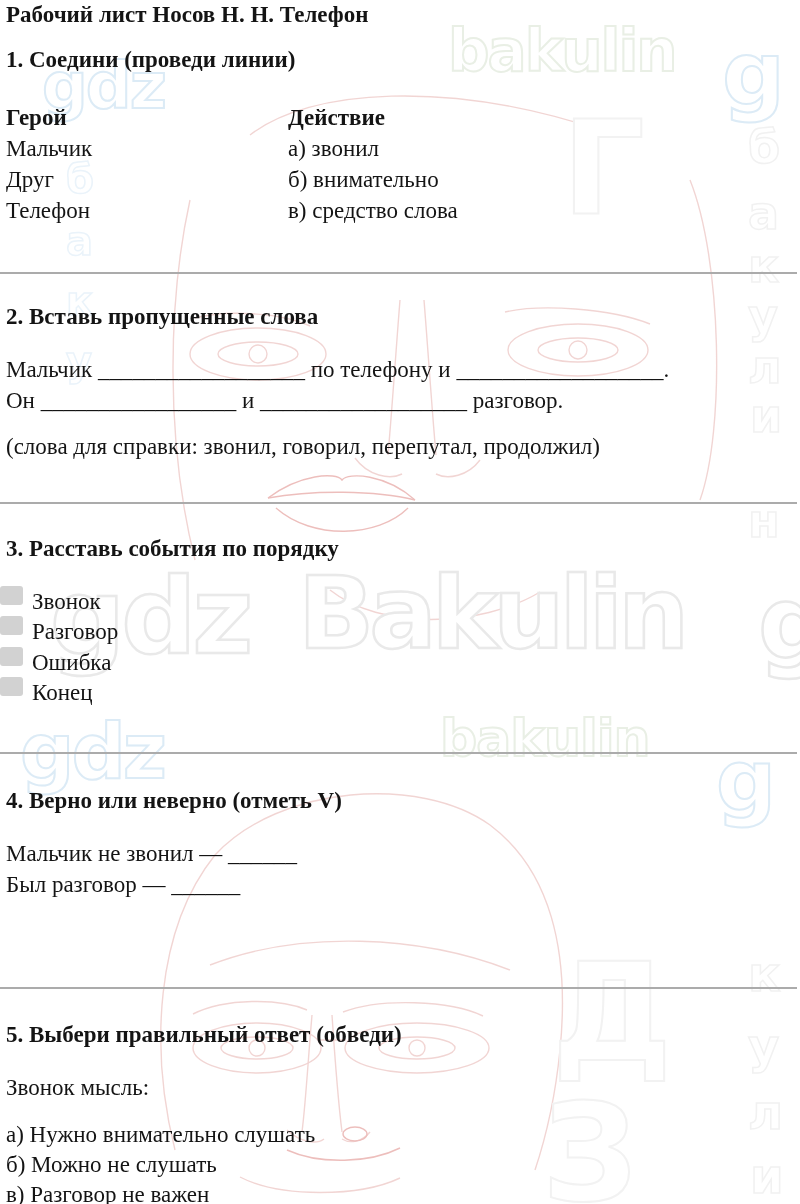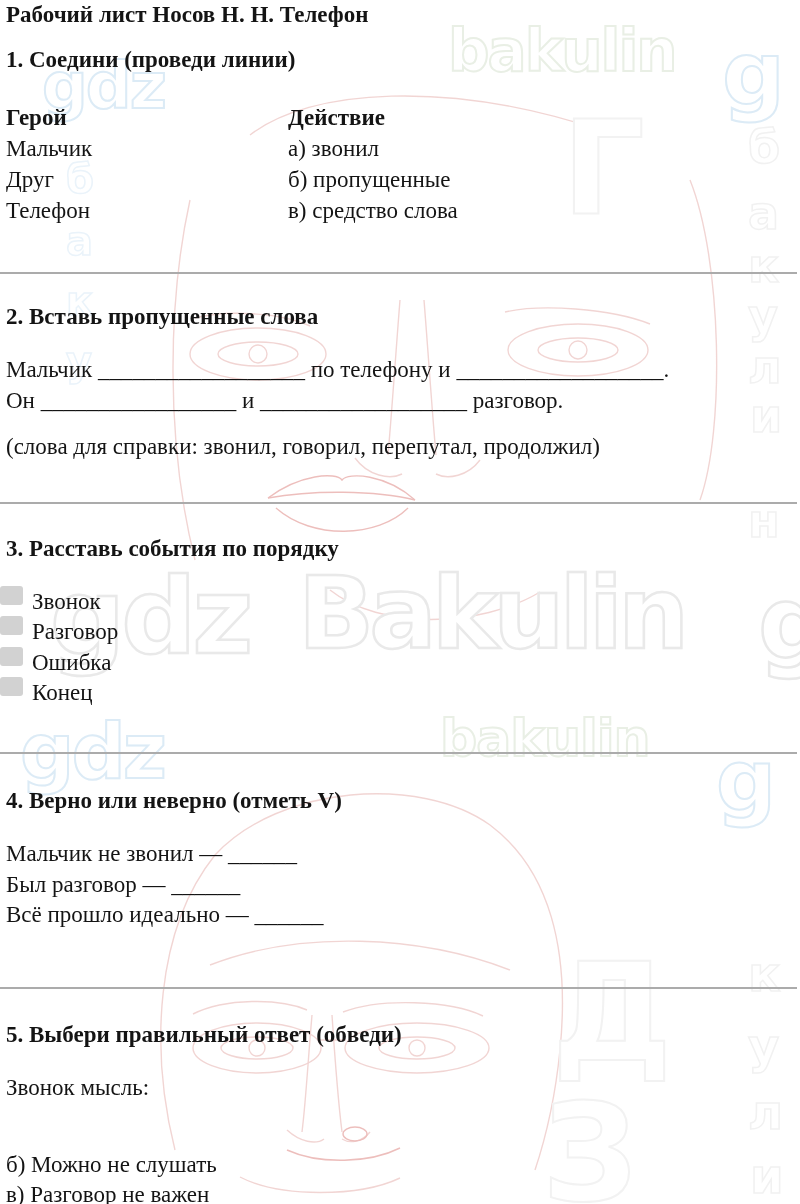--- a/index.html
+++ b/index.html
@@ -110,21 +110,21 @@
   <div class="wm wm-ghost-sm" style="left:750px; top:1154px; font-size:48px;">и</div>
 
   <div class="txt bold" style="top:1px;text-align:right;">Рабочий лист Носов Н. Н. Телефон</div>
 
   <div class="txt bold" style="top:46px;">1. Соедини (проведи линии)</div>
   <div class="txt bold" style="top:104px;">Герой</div>
   <div class="txt bold" style="top:104px; left:288px;">Действие</div>
   <div class="txt" style="top:135px;">Мальчик</div>
   <div class="txt" style="top:135px; left:288px;">а) звонил</div>
   <div class="txt" style="top:166px;">Друг</div>
-  <div class="txt" style="top:166px; left:288px;">б) пропущенные</div>
+  <div class="txt" style="top:166px; left:288px;">б) внимательно</div>
   <div class="txt" style="top:197px;">Телефон</div>
   <div class="txt" style="top:197px; left:288px;">в) средство слова</div>
 
   <div class="divider" style="top:272px;"></div>
 
   <div class="txt bold" style="top:303px;">2. Вставь пропущенные слова</div>
   <div class="txt" style="top:356px;">Мальчик __________________ по телефону и __________________.</div>
   <div class="txt" style="top:387px;">Он _________________ и __________________ разговор.</div>
   <div class="txt" style="top:433px;">(слова для справки: звонил, говорил, перепутал, продолжил)</div>
 
@@ -138,22 +138,22 @@
   <div class="chk" style="top:647px;"></div>
   <div class="txt" style="top:649px; left:32px;">Ошибка</div>
   <div class="chk" style="top:677px;"></div>
   <div class="txt" style="top:679px; left:32px;">Конец</div>
 
   <div class="divider" style="top:752px;"></div>
 
   <div class="txt bold" style="top:787px;">4. Верно или неверно (отметь V)</div>
   <div class="txt" style="top:840px;">Мальчик не звонил — ______</div>
   <div class="txt" style="top:871px;">Был разговор — ______</div>
-  <div class="txt" style="top:901px;">Всё прошло идеально — ______</div>
 
   <div class="divider" style="top:987px;"></div>
 
   <div class="txt bold" style="top:1021px;">5. Выбери правильный ответ (обведи)</div>
   <div class="txt" style="top:1074px;">Звонок мысль:</div>
+  <div class="txt" style="top:1121px;">а) Нужно внимательно слушать</div>
   <div class="txt" style="top:1151px;">б) Можно не слушать</div>
   <div class="txt" style="top:1181px;">в) Разговор не важен</div>
 
 </div>
 
 </body></html>

